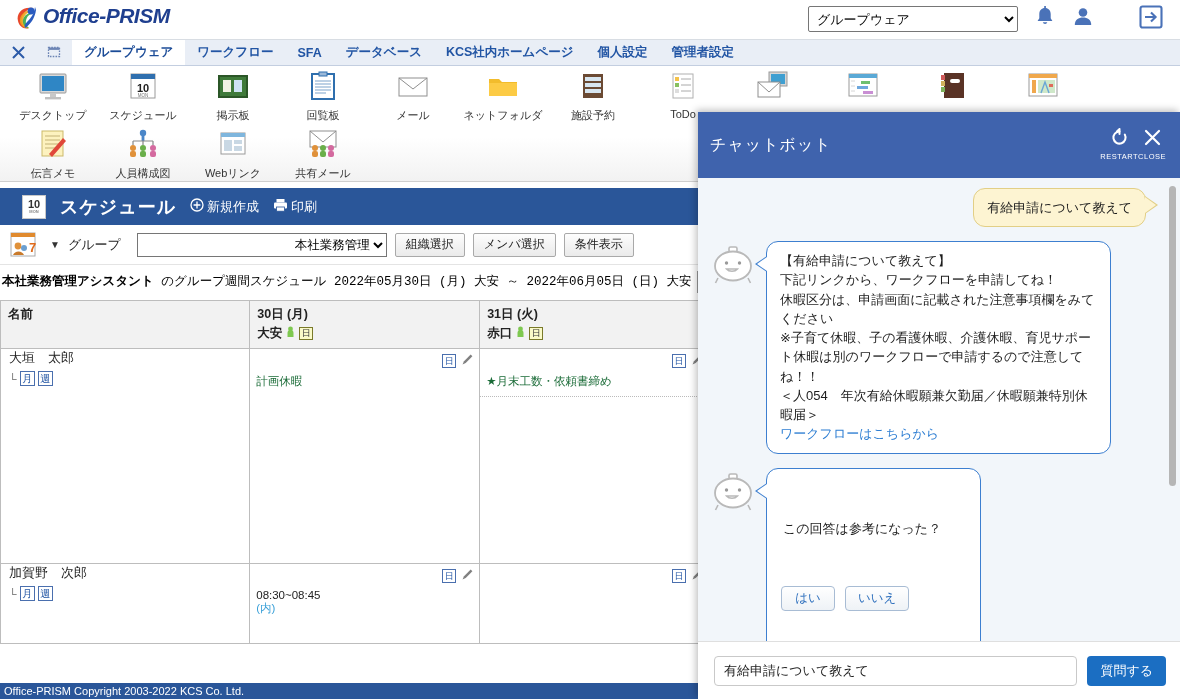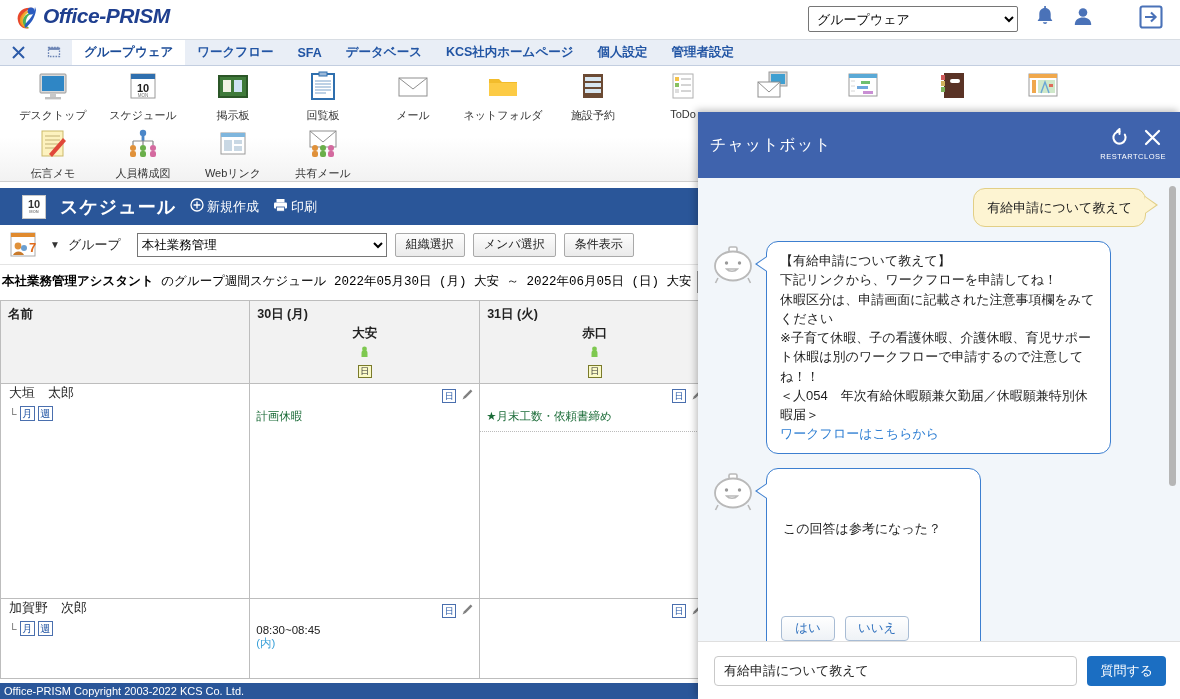--- a/index.html
+++ b/index.html
@@ -82,20 +82,21 @@
     position: absolute; left: 0; top: 225px; width: 1180px; height: 40px;
     background: #fff; display: flex; align-items: center; padding-left: 8px; gap: 8px;
     border-bottom: 1px solid #e4e4e4;
   }
   .grp-icon { width: 34px; height: 30px; position: relative; }
   .caret { color: #333; font-size: 10px; }
   .grp-label { font-size: 13px; color: #222; margin-right: 8px; }
   .grp-select {
     width: 250px; height: 24px; font-size: 12.5px; border: 1px solid #767676; background: #fff;
     font-family: "Liberation Sans", sans-serif;
+    text-align: right;
   }
   .mini-btn {
     height: 24px; padding: 0 10px; font-size: 12px; color: #222;
     background: linear-gradient(180deg,#fdfdfd,#eaeaea); border: 1px solid #a9a9a9;
     border-radius: 2px; cursor: pointer; font-family: "Liberation Sans", sans-serif;
   }
 
   
   .daterow {
     position: absolute; left: 0; top: 265px; width: 1180px; height: 33px;
@@ -113,21 +114,21 @@
   
   .tablewrap { position: absolute; left: 0; top: 300px; width: 1180px; height: 385px; overflow: hidden; }
   table.sched { border-collapse: collapse; width: 1400px; table-layout: fixed; }
   table.sched th, table.sched td { border: 1px solid #bdbdbd; vertical-align: top; }
   table.sched th {
     background: #f2f2f2; height: 48px; text-align: left; padding: 5px 7px;
     font-size: 12.5px; color: #222; font-weight: bold;
   }
   th.col-name { width: 155px; vertical-align: middle; }
   th.col-day { width: 143px; }
-  .day-line2 { margin-top: 2px; display: flex; align-items: center; gap: 4px; flex-direction: column; }
+  .day-line2 { margin-top: 2px; display: flex; align-items: center; gap: 4px; }
   .rokuyo { font-weight: bold; }
   .badge-hi {
     display: inline-block; width: 14px; height: 13px; background: #fafac8;
     border: 1px solid #7a7a2a; font-size: 9px; line-height: 11px; text-align: center;
     color: #333; font-weight: normal; position: relative;
   }
   .person-cell { padding: 0 8px; vertical-align: middle; }
   .person-name { font-size: 13px; color: #222; }
   .person-links { margin-top: 4px; display: flex; align-items: center; gap: 3px; }
   .lbox {
@@ -212,21 +213,20 @@
   }
   .wf-link { color: #2f7fd3; cursor: pointer; display: inline-block; }
   .fb-q { font-size: 13px; color: #1d1d1d; padding: 2px 4px 0 6px; }
   .fb-btns { display: flex; gap: 10px; margin-top: 9px; padding-left: 4px; }
   .fb-btn {
     min-width: 54px; height: 25px; padding: 0 12px; font-size: 12.5px;
     color: #2d6fbd; background: linear-gradient(180deg,#ffffff,#eef2f6);
     border: 1px solid #a8bcd4; border-radius: 4px; cursor: pointer;
     display: flex; align-items: center; justify-content: center;
     font-family: "Liberation Sans", sans-serif;
-    margin-top: 30px;
   }
   .chat-scroll {
     position: absolute; right: 4px; top: 8px; width: 7px; height: 300px;
     background: #b6b6b6; border-radius: 4px; cursor: pointer;
   }
   .chat-foot {
     flex: 0 0 auto; height: 58px; background: #fff; border-top: 1px solid #dfdfdf;
     display: flex; align-items: center; gap: 10px; padding: 0 14px 0 16px;
   }
   .chat-input {

